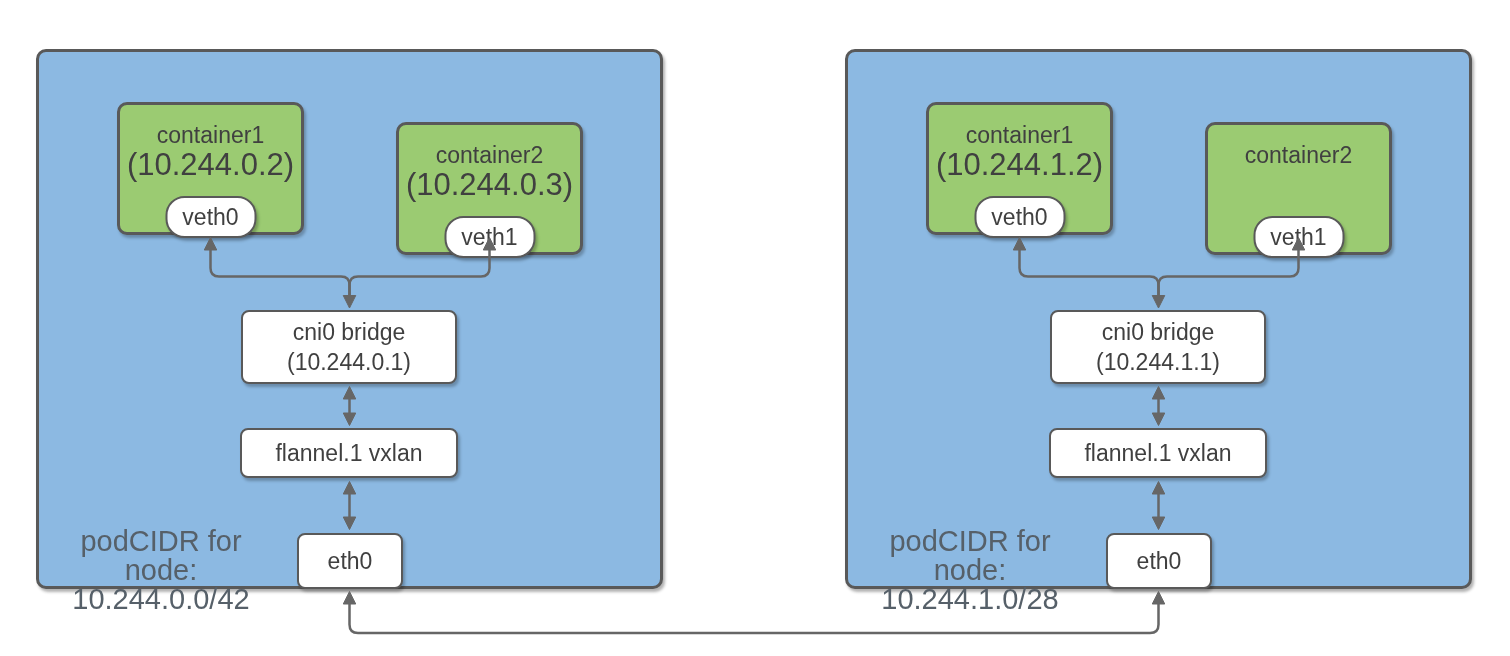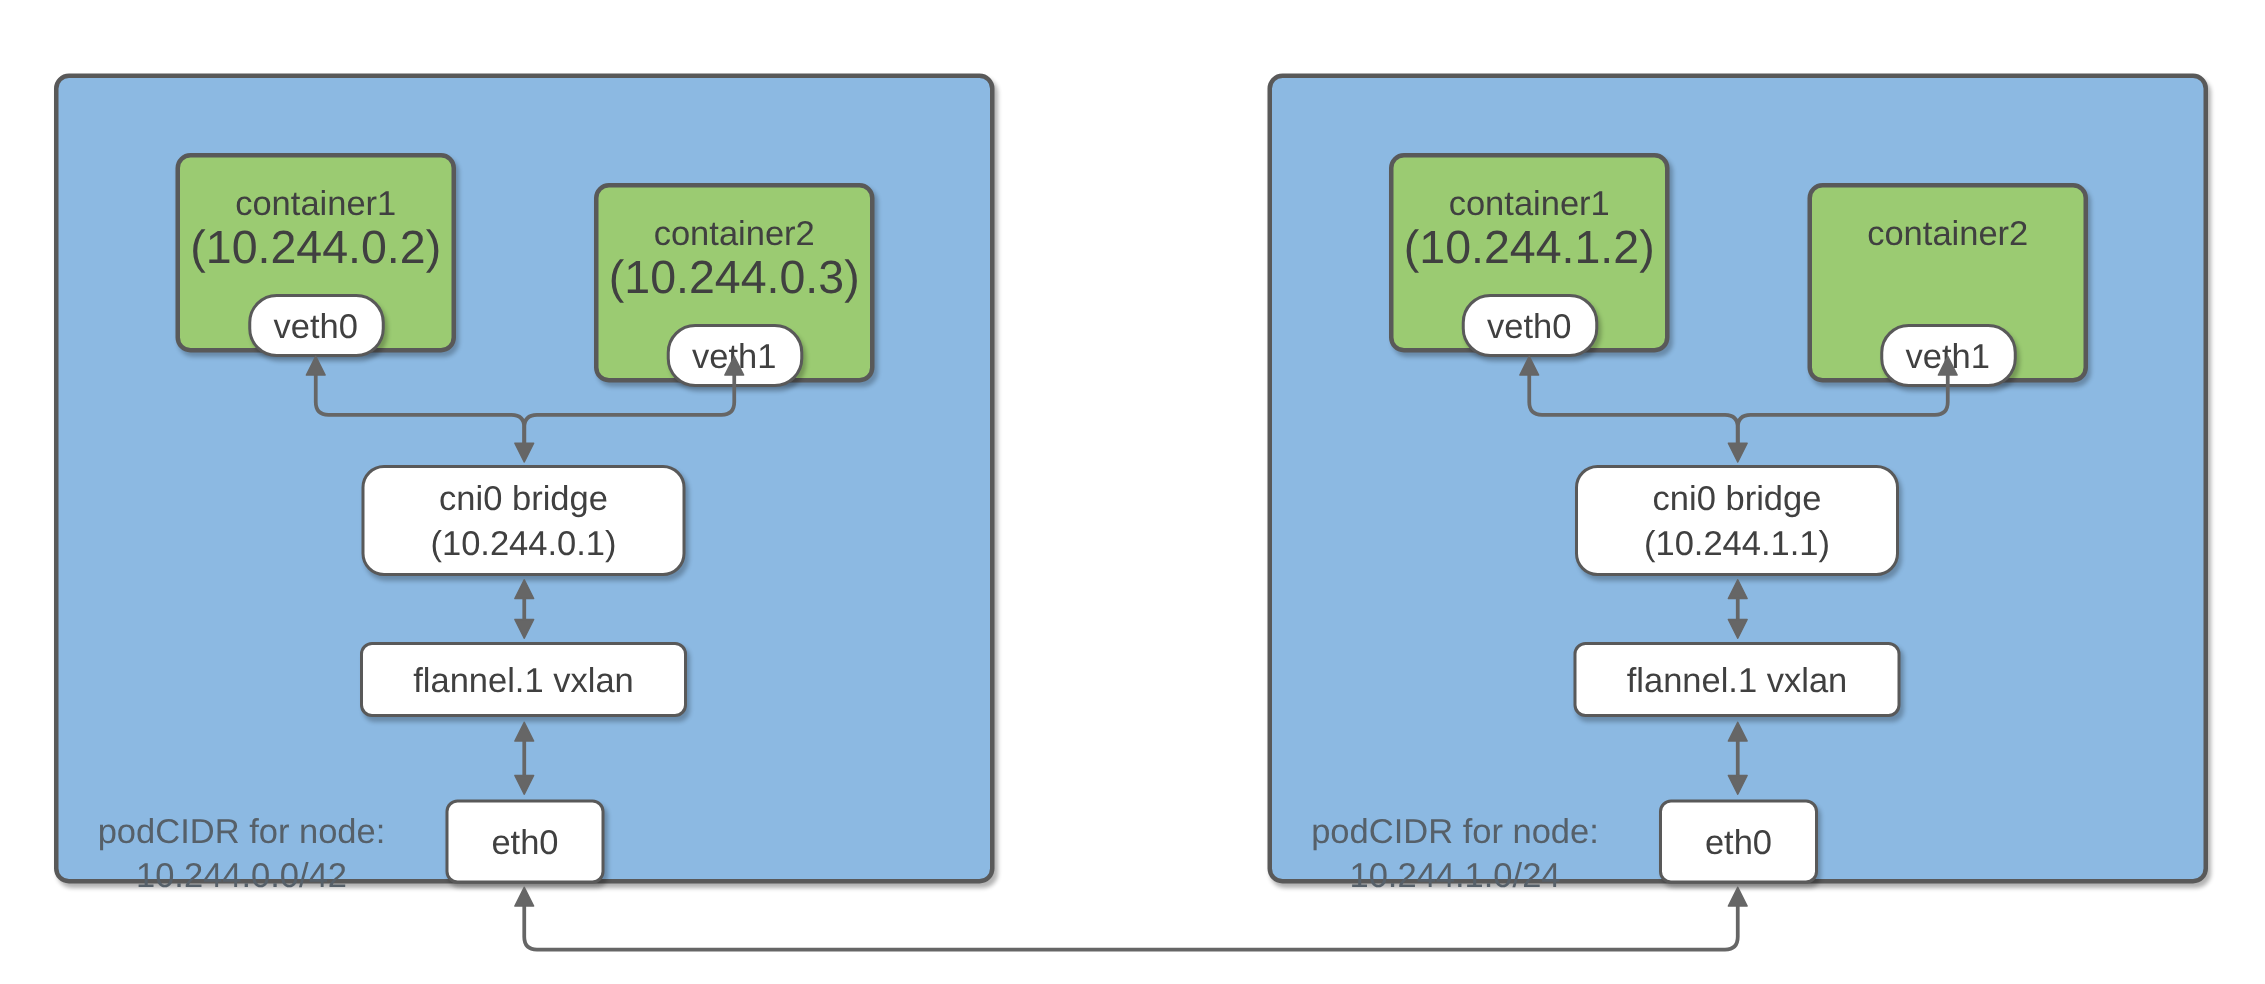--- a/index.html
+++ b/index.html
@@ -33,26 +33,26 @@
     width:91px; height:42px; box-sizing:border-box; background:var(--box-fill);
     border:2.5px solid var(--border); border-radius:19px; box-shadow:2px 3px 3px rgba(0,0,0,0.25);
     display:flex; align-items:center; justify-content:center; font-size:23px; z-index:4;
   }
   .wbox{
     position:absolute; box-sizing:border-box; background:var(--box-fill);
     border:2.5px solid var(--border); border-radius:8px; box-shadow:2px 3px 3px rgba(0,0,0,0.25);
     display:flex; flex-direction:column; align-items:center; justify-content:center;
     font-size:23px; line-height:30px; text-align:center; z-index:4;
   }
-  .bridge{left:202px; top:258px; width:216px; height:74px;border-radius:15px;}
+  .bridge{left:202px; top:258px; width:216px; height:74px;}
   .vxlan{left:201px; top:376px; width:218px; height:50px;}
   .eth{left:258px; top:481px; width:106px; height:56px;}
   .podcidr{
-    position:absolute; left:22px; top:488px; width:200px; text-align:center;
-    color:var(--muted-text); font-size:23px; line-height:29px; z-index:2;
+    position:absolute; left:22px; top:475px; width:200px; text-align:center;
+    color:var(--muted-text); font-size:29px; line-height:29px; z-index:2;
   }
 </style>
 </head>
 <body>
 
 <div class="canvas">
 
   <svg class="arrows" viewBox="0 0 1510 656" xmlns="http://www.w3.org/2000/svg">
 
     <g>
@@ -136,17 +136,17 @@
       <div class="veth">veth1</div>
     </div>
     <div class="wbox bridge">
       <div>cni0 bridge</div>
       <div>(10.244.1.1)</div>
     </div>
     <div class="wbox vxlan">flannel.1 vxlan</div>
     <div class="wbox eth">eth0</div>
     <div class="podcidr">
       <div>podCIDR for node:</div>
-      <div>10.244.1.0/24</div>
+      <div>10.244.1.0/28</div>
     </div>
   </div>
 
 </div>
 
 </body></html>

